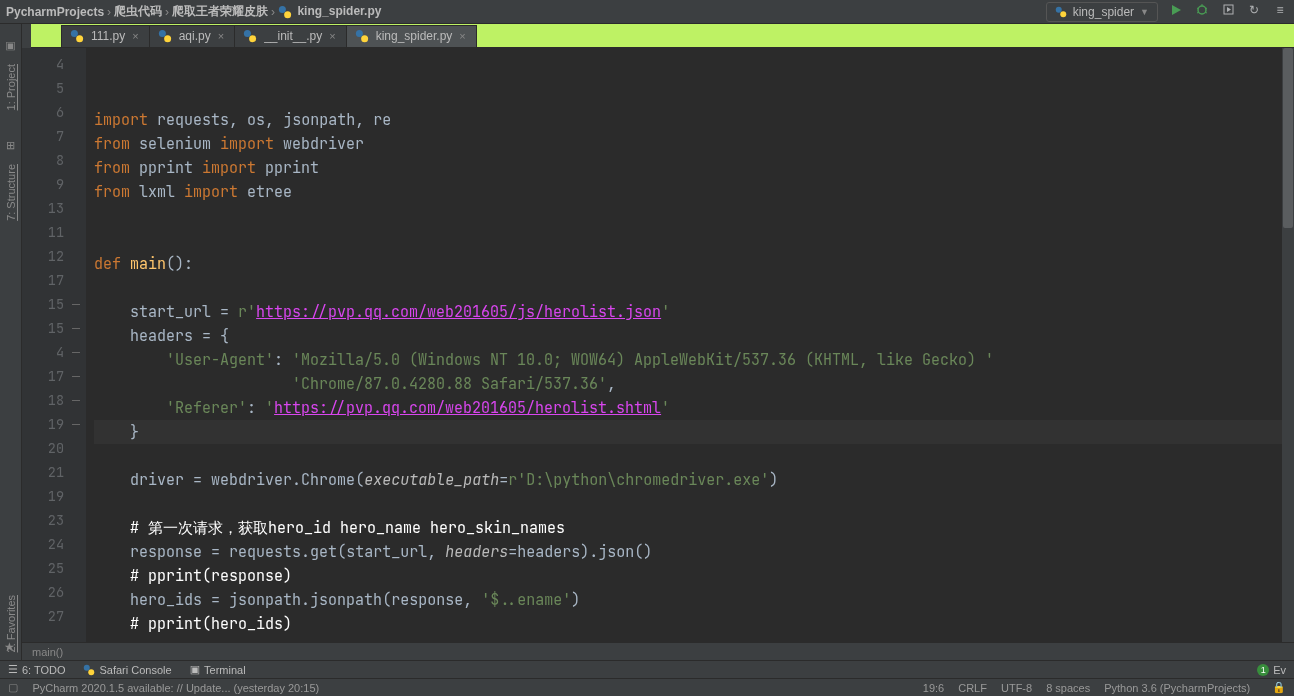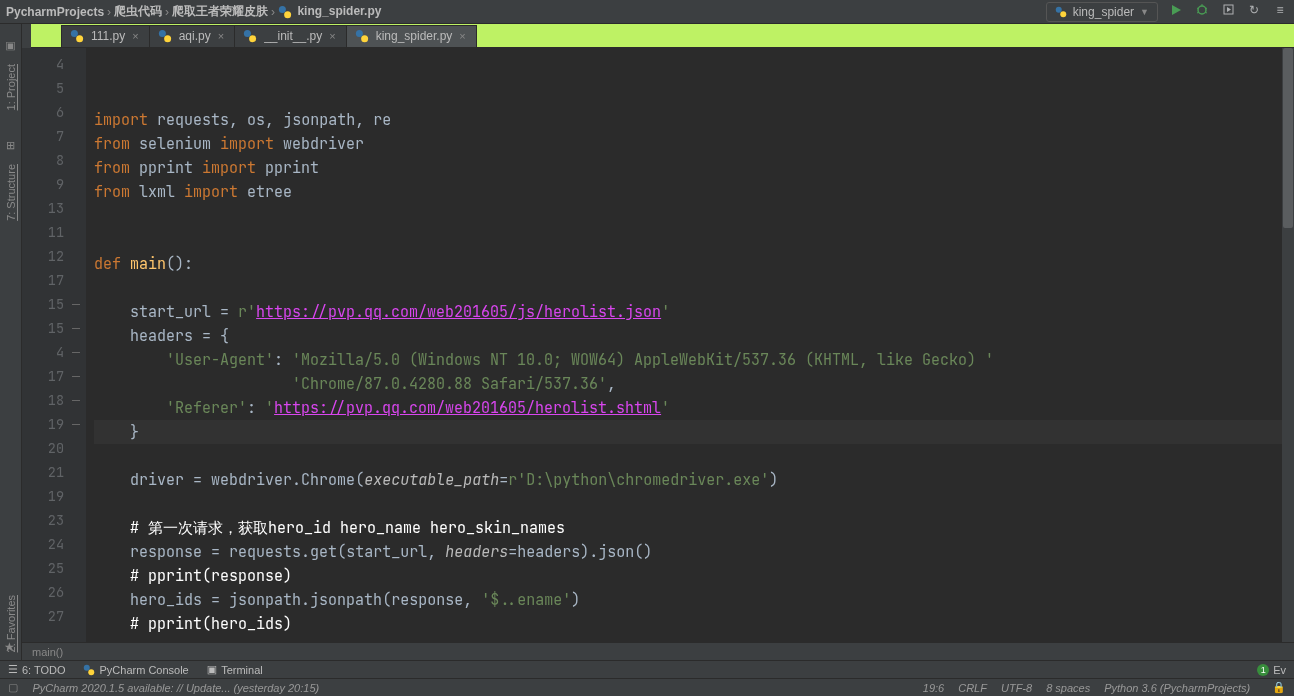--- a/index.html
+++ b/index.html
@@ -56,21 +56,21 @@
 .crumb-bar { height:18px; background:#3c3f41; border-top:1px solid #2b2b2b; padding-left:10px; font-size:11px; color:#888; display:flex; align-items:center; }
 
 
 .bottom-tabs { position:absolute; left:0; right:0; bottom:18px; height:18px; background:#3c3f41; border-top:1px solid #2b2b2b; display:flex; align-items:center; padding:0 8px; gap:18px; font-size:11px; color:#bbb; }
 .bottom-tabs .grow { flex:1; }
 .btab { display:flex; align-items:center; gap:4px; cursor:pointer; }
 .badge-circ { width:12px; height:12px; background:#388e3c; border-radius:50%; color:#fff; font-size:9px; display:flex; align-items:center; justify-content:center; }
 
 .status { position:absolute; left:0; right:0; bottom:0; height:18px; background:#3c3f41; border-top:1px solid #2b2b2b; display:flex; align-items:center; padding:0 8px; gap:14px; font-size:11px; color:#888; }
 .status .grow { flex:1; }
-.status .sitm { color:#999;font-style:italic; }
+.status .sitm { color:#999; }
 .padlock { display:inline-block; margin-left:8px; }
 
 </style>
 </head>
 <body>
 
 <div class="top">
   <div class="breadcrumbs">
     <span class="crumb bold">PycharmProjects</span>
     <span class="sep">›</span>
@@ -242,21 +242,21 @@
   </div>
 </div>
 
 <div class="bottom-tabs">
   <span class="btab">☰ <span>6: TODO</span></span>
   <span class="btab">
     <svg width="12" height="12" viewBox="0 0 16 16">
         <circle cx="5" cy="5" r="4" fill="#3572A5"></circle>
         <circle cx="11" cy="11" r="4" fill="#FFD43B"></circle>
       </svg>
-    <span>PyCharm Console</span>
+    <span>Safari Console</span>
   </span>
   <span class="btab">▣ <span>Terminal</span></span>
   <span class="grow"></span>
   <span class="btab">
     <span class="badge-circ">1</span>
     <span>Ev</span>
   </span>
 </div>
 
 <div class="status">

